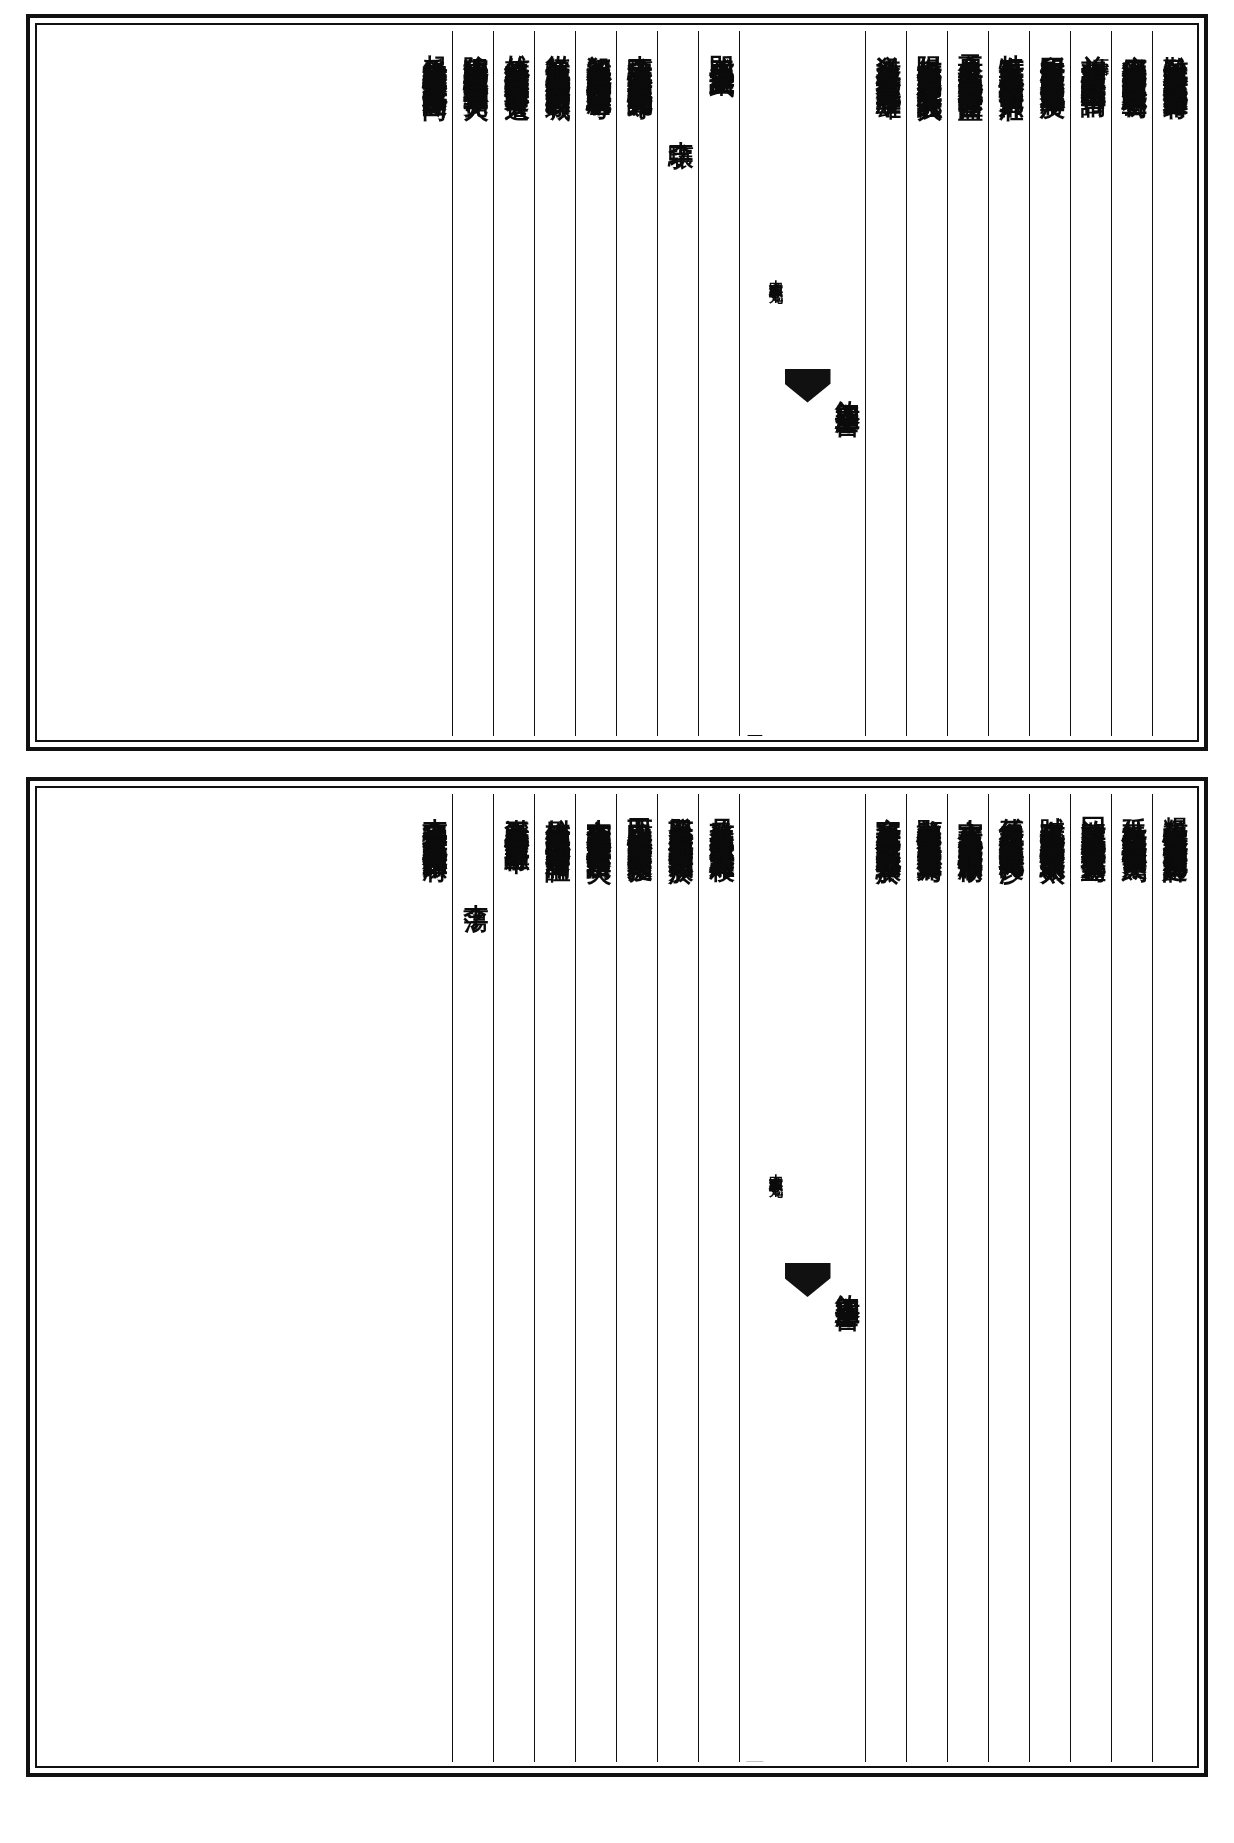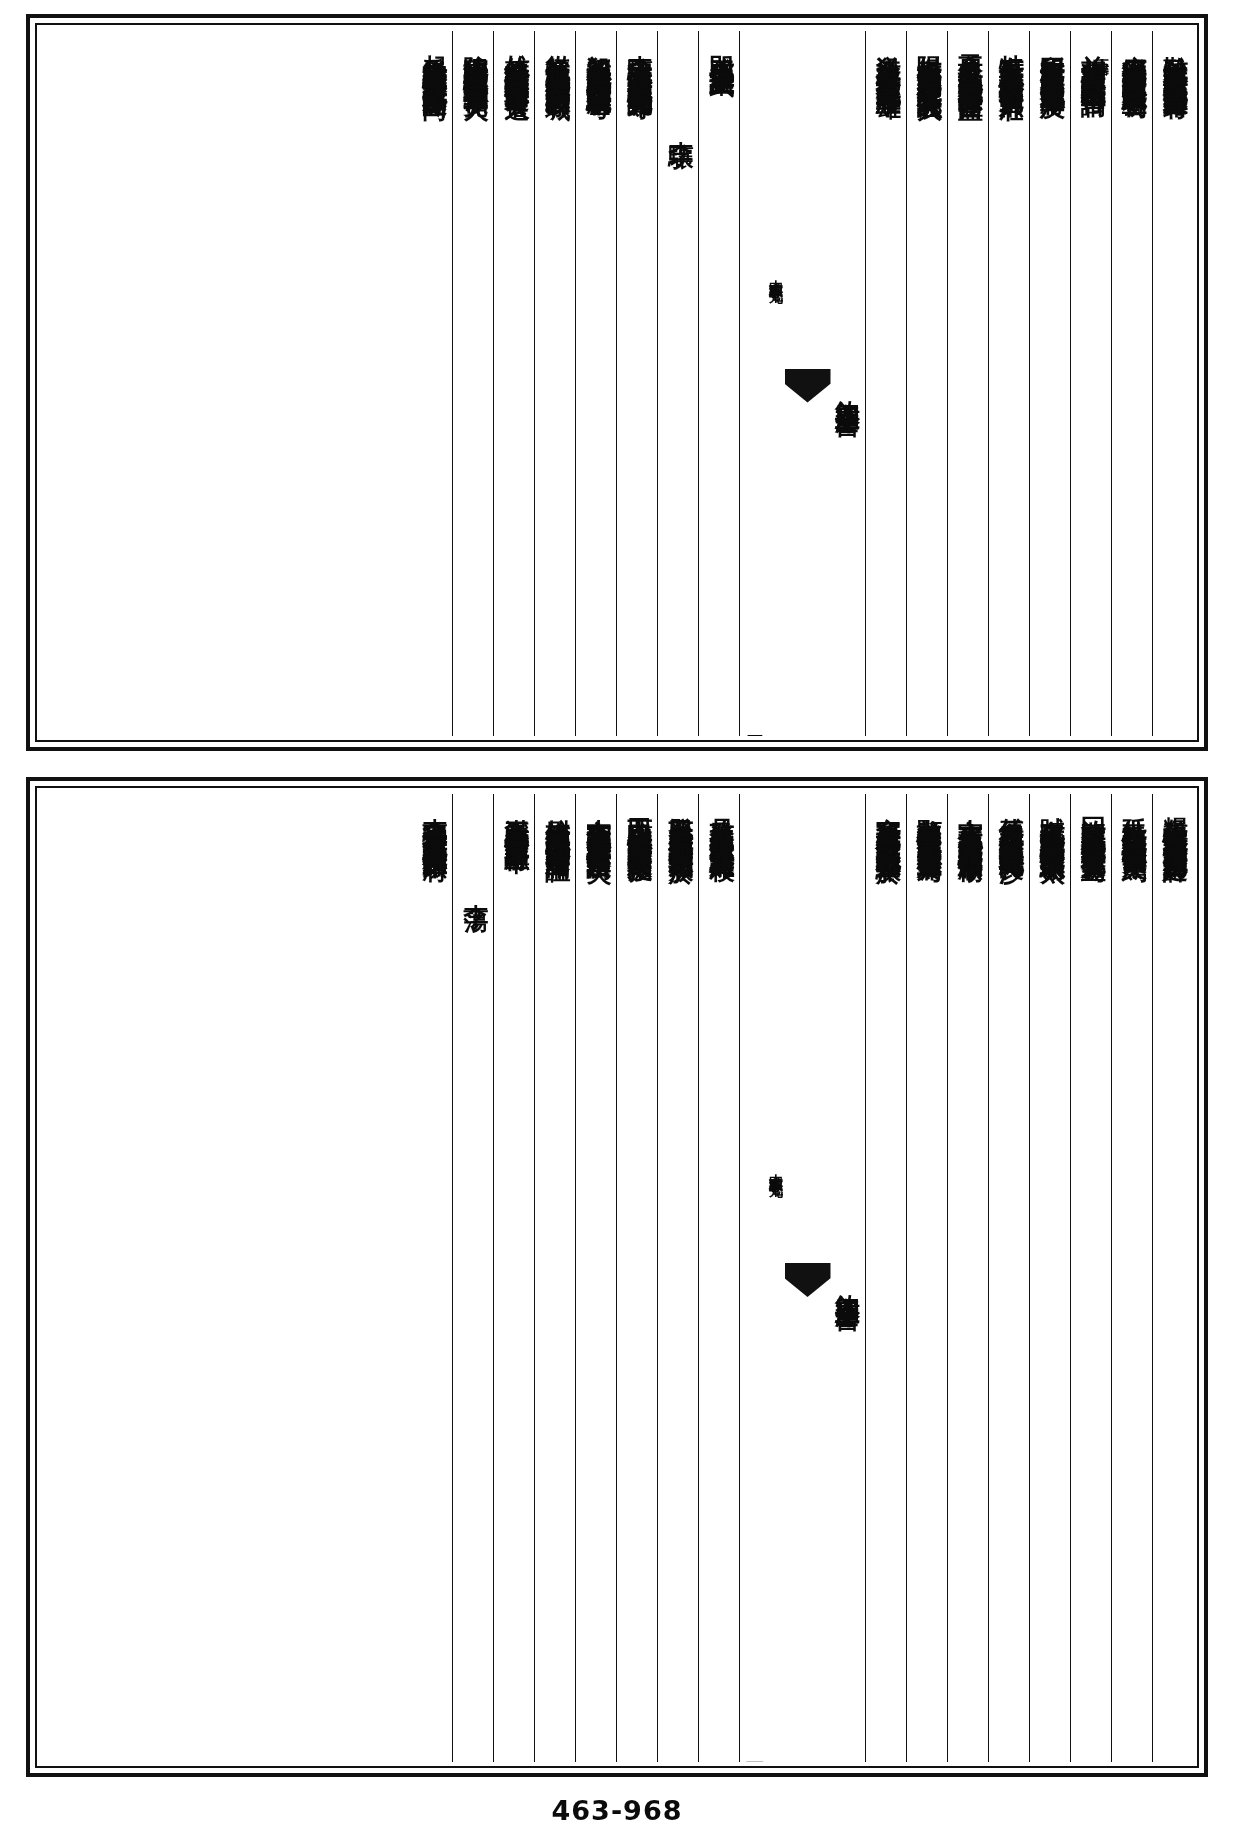--- a/index.html
+++ b/index.html
@@ -209,15 +209,14 @@
       <div class="col">巴西驤以太傅行大將軍討斬之轉攻越雋及朱提獲</div>
       <div class="col">太守李釗進都督中外諸軍事大將軍領中護軍西夷</div>
       <div class="col">校尉錄尚書總統以玉衡二十年冬卒追贈相國謚曰</div>
       <div class="col">漢獻王及壽僭即帝位追尊謚曰獻皇帝</div>
       <div class="col title"><span class="indent"></span><span>李蕩</span></div>
       <div class="col">李蕩字仲平特次子也好學有容觀特承制拜鎮軍將</div>
 
     </div>
   </div>
 
-  <div class="footer">463-968</div>
 
 </div>
 
 </body></html>

